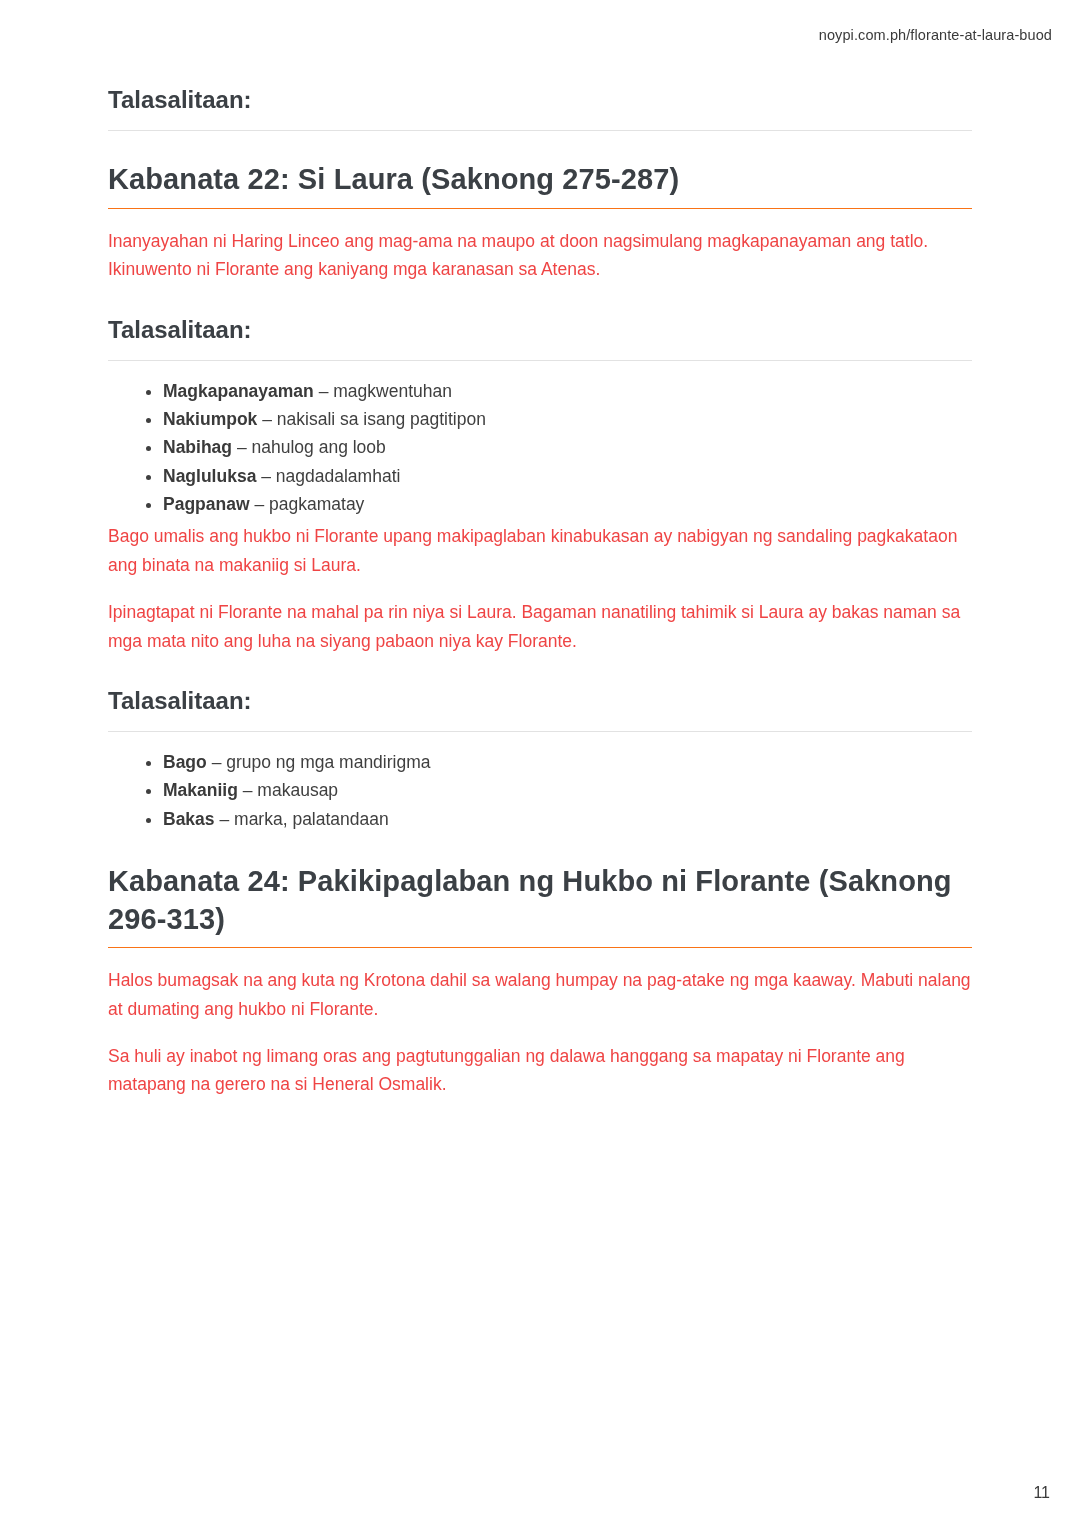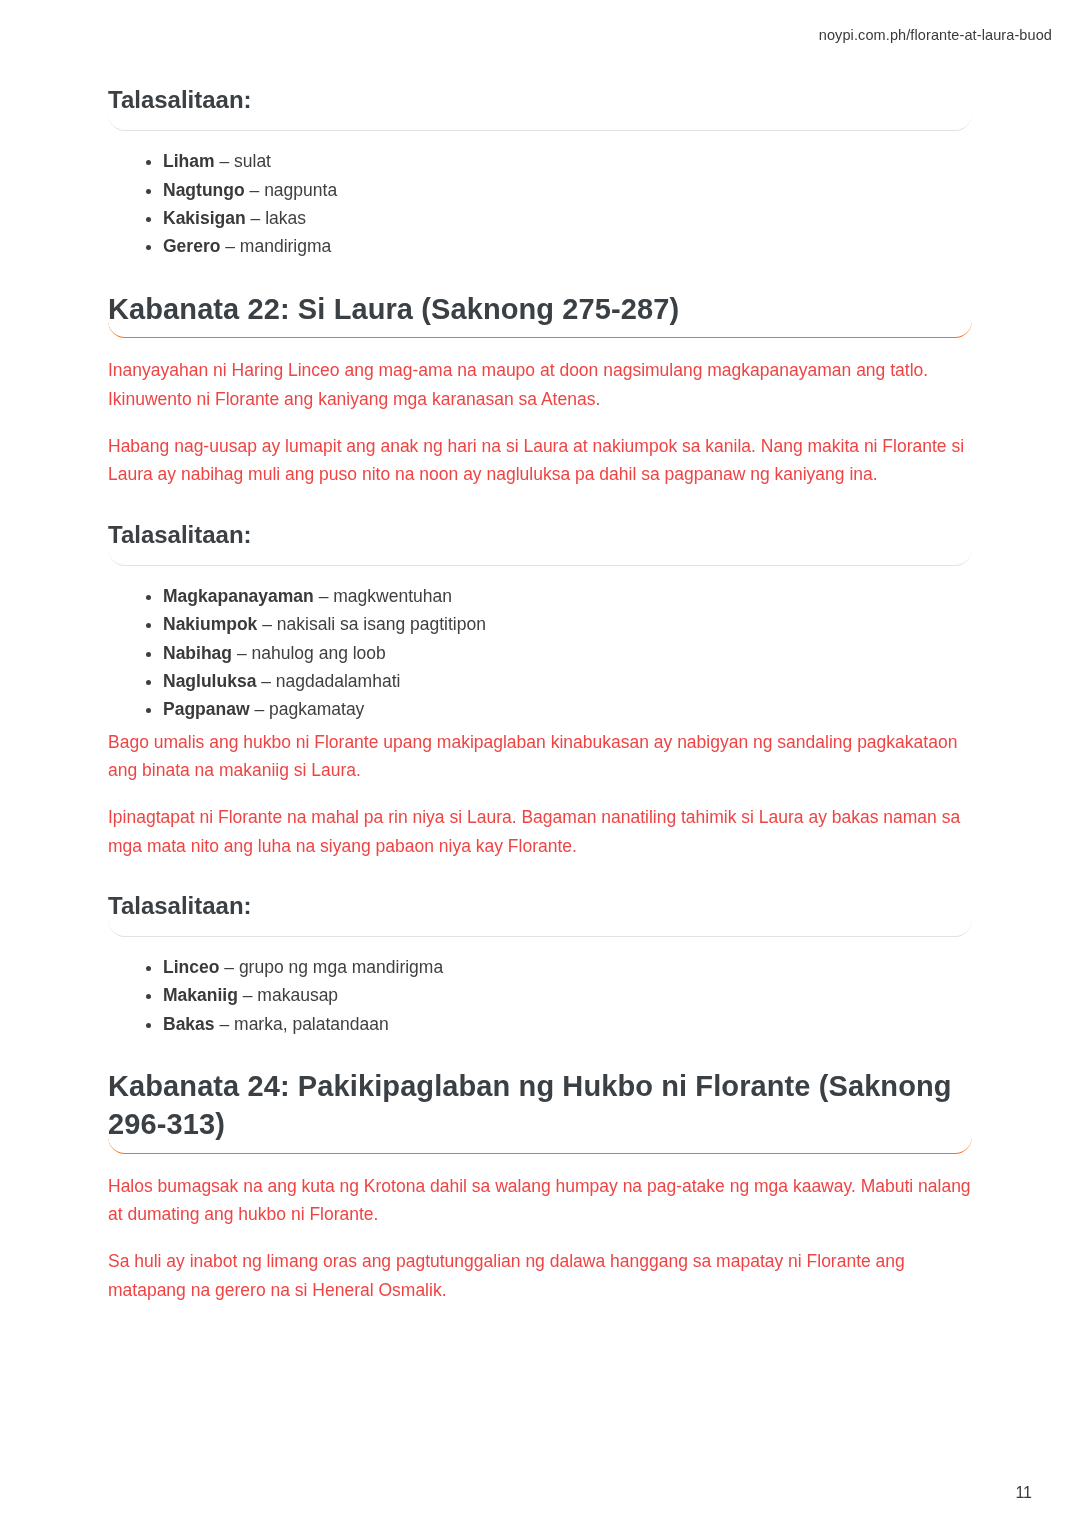--- a/index.html
+++ b/index.html
@@ -1,15 +1,15 @@
 <!DOCTYPE html>
 <html><head>
 <meta charset="utf-8">
 <style>
-  * { box-sizing: border-box; border-radius: 17px; }
+  * { box-sizing: border-box; }
   html, body { margin: 0; padding: 0; background: #ffffff; }
   .page {
     position: relative;
     width: 1080px;
     height: 1528px;
     margin: 0 auto;
     background: #ffffff;
     font-family: "Liberation Sans", "DejaVu Sans", sans-serif;
     color: #3f3f3f;
     overflow: hidden;
@@ -59,64 +59,57 @@
     font-size: 17.5px;
     line-height: 1.62;
     color: #3f3f3f;
   }
   ul.vocab-list li strong {
     font-weight: 700;
     color: #3a3a3a;
   }
   .page-footer {
     position: absolute;
-    right: 48px;
+    right: 30px;
     bottom: 26px;
     font-size: 16px;
     color: #3a3a3a;
   }
 </style>
 </head>
 <body>
 
 <div class="page">
 
   <div class="page-header">
     <span>noypi.com.ph/florante-at-laura-buod</span>
   </div>
 
   <div class="content">
 
     <h3 class="vocab-heading">Talasalitaan:</h3>
-    <ul class="vocab-list">
-      <li><strong>Liham</strong> <span>– sulat</span></li>
-      <li><strong>Nagtungo</strong> <span>– nagpunta</span></li>
-      <li><strong>Kakisigan</strong> <span>– lakas</span></li>
-      <li><strong>Gerero</strong> <span>– mandirigma</span></li>
-    </ul>
 
     <h2 class="chapter-heading">Kabanata 22: Si Laura (Saknong 275-287)</h2>
     <p class="body-paragraph">Inanyayahan ni Haring Linceo ang mag-ama na maupo at doon nagsimulang magkapanayaman ang tatlo. Ikinuwento ni Florante ang kaniyang mga karanasan sa Atenas.</p>
-    <p class="body-paragraph">Habang nag-uusap ay lumapit ang anak ng hari na si Laura at nakiumpok sa kanila. Nang makita ni Florante si Laura ay nabihag muli ang puso nito na noon ay nagluluksa pa dahil sa pagpanaw ng kaniyang ina.</p>
 
     <h3 class="vocab-heading">Talasalitaan:</h3>
     <ul class="vocab-list">
       <li><strong>Magkapanayaman</strong> <span>– magkwentuhan</span></li>
       <li><strong>Nakiumpok</strong> <span>– nakisali sa isang pagtitipon</span></li>
       <li><strong>Nabihag</strong> <span>– nahulog ang loob</span></li>
       <li><strong>Nagluluksa</strong> <span>– nagdadalamhati</span></li>
       <li><strong>Pagpanaw</strong> <span>– pagkamatay</span></li>
     </ul>
 
     <p class="body-paragraph">Bago umalis ang hukbo ni Florante upang makipaglaban kinabukasan ay nabigyan ng sandaling pagkakataon ang binata na makaniig si Laura.</p>
     <p class="body-paragraph">Ipinagtapat ni Florante na mahal pa rin niya si Laura. Bagaman nanatiling tahimik si Laura ay bakas naman sa mga mata nito ang luha na siyang pabaon niya kay Florante.</p>
 
     <h3 class="vocab-heading">Talasalitaan:</h3>
     <ul class="vocab-list">
-      <li><strong>Linceo</strong> <span>– grupo ng mga mandirigma</span></li>
+      <li><strong>Bago</strong> <span>– grupo ng mga mandirigma</span></li>
       <li><strong>Makaniig</strong> <span>– makausap</span></li>
       <li><strong>Bakas</strong> <span>– marka, palatandaan</span></li>
     </ul>
 
     <h2 class="chapter-heading">Kabanata 24: Pakikipaglaban ng Hukbo ni Florante (Saknong 296-313)</h2>
     <p class="body-paragraph">Halos bumagsak na ang kuta ng Krotona dahil sa walang humpay na pag-atake ng mga kaaway. Mabuti nalang at dumating ang hukbo ni Florante.</p>
     <p class="body-paragraph">Sa huli ay inabot ng limang oras ang pagtutunggalian ng dalawa hanggang sa mapatay ni Florante ang matapang na gerero na si Heneral Osmalik.</p>
 
   </div>
 

